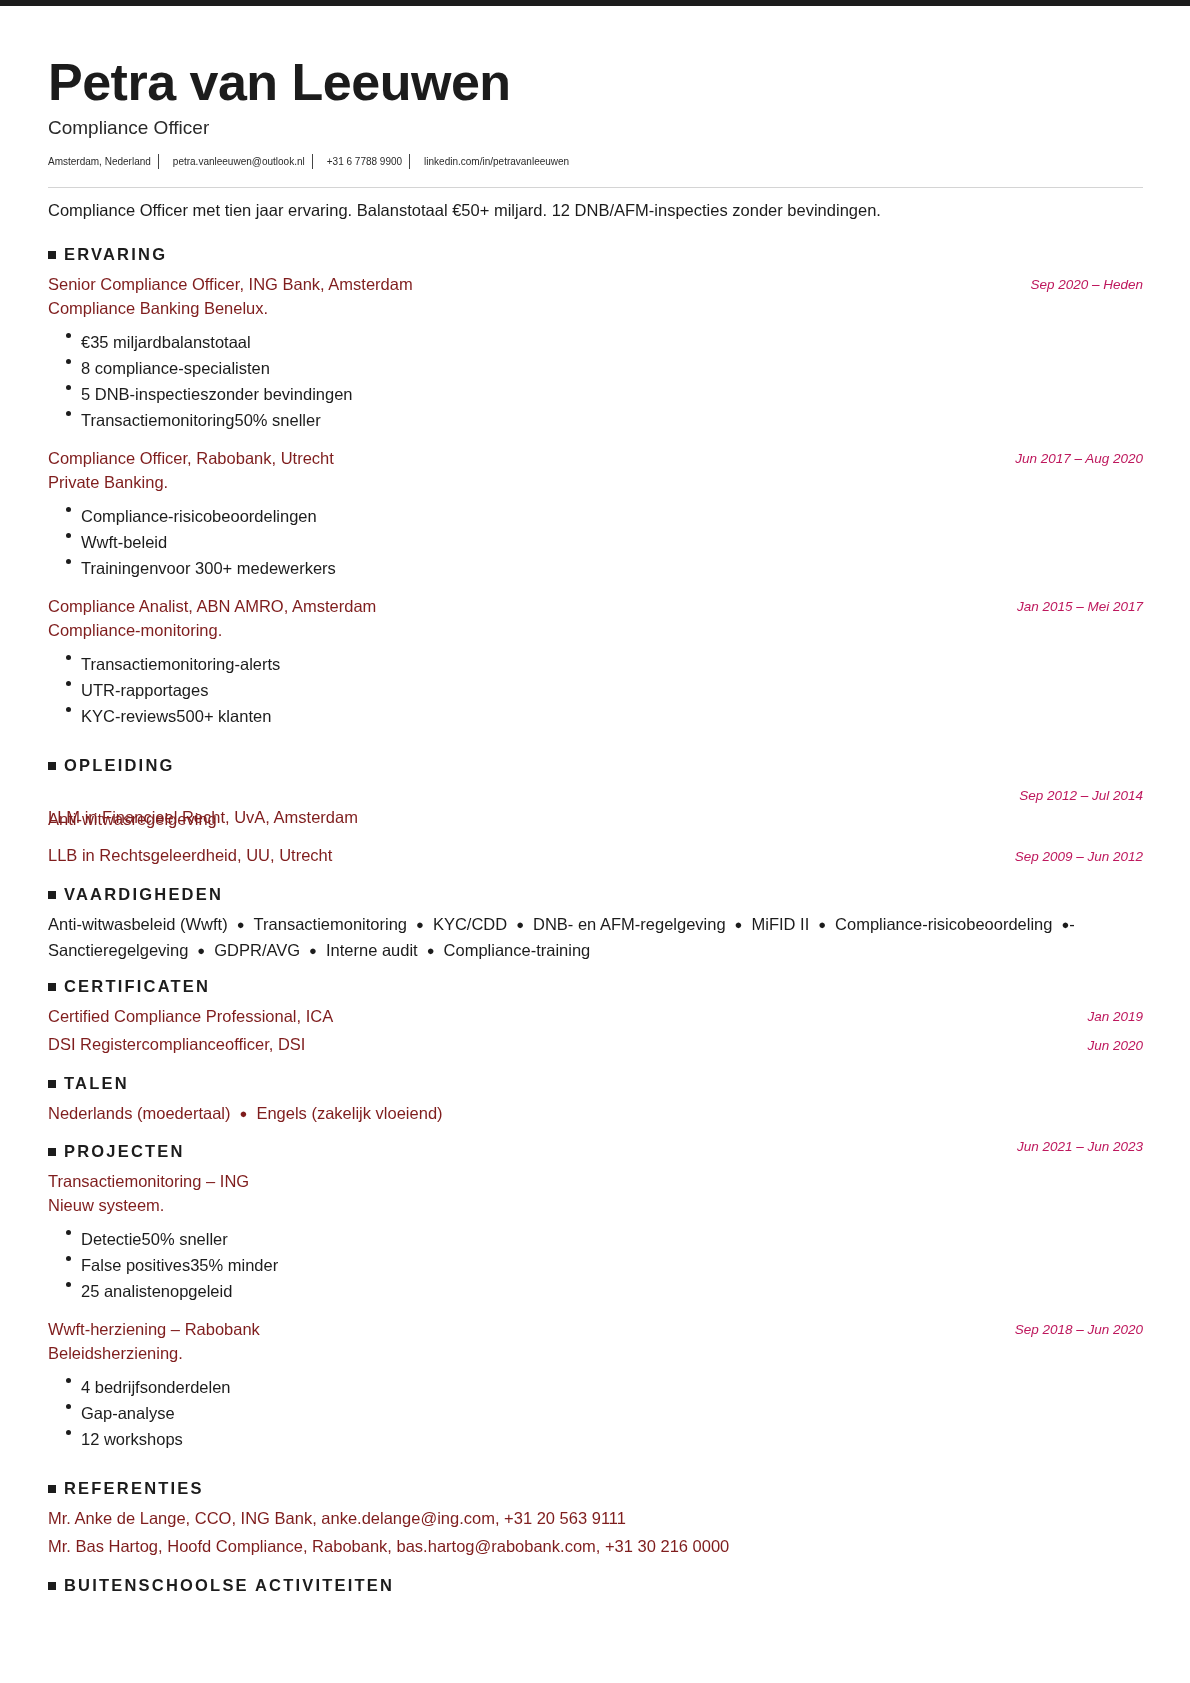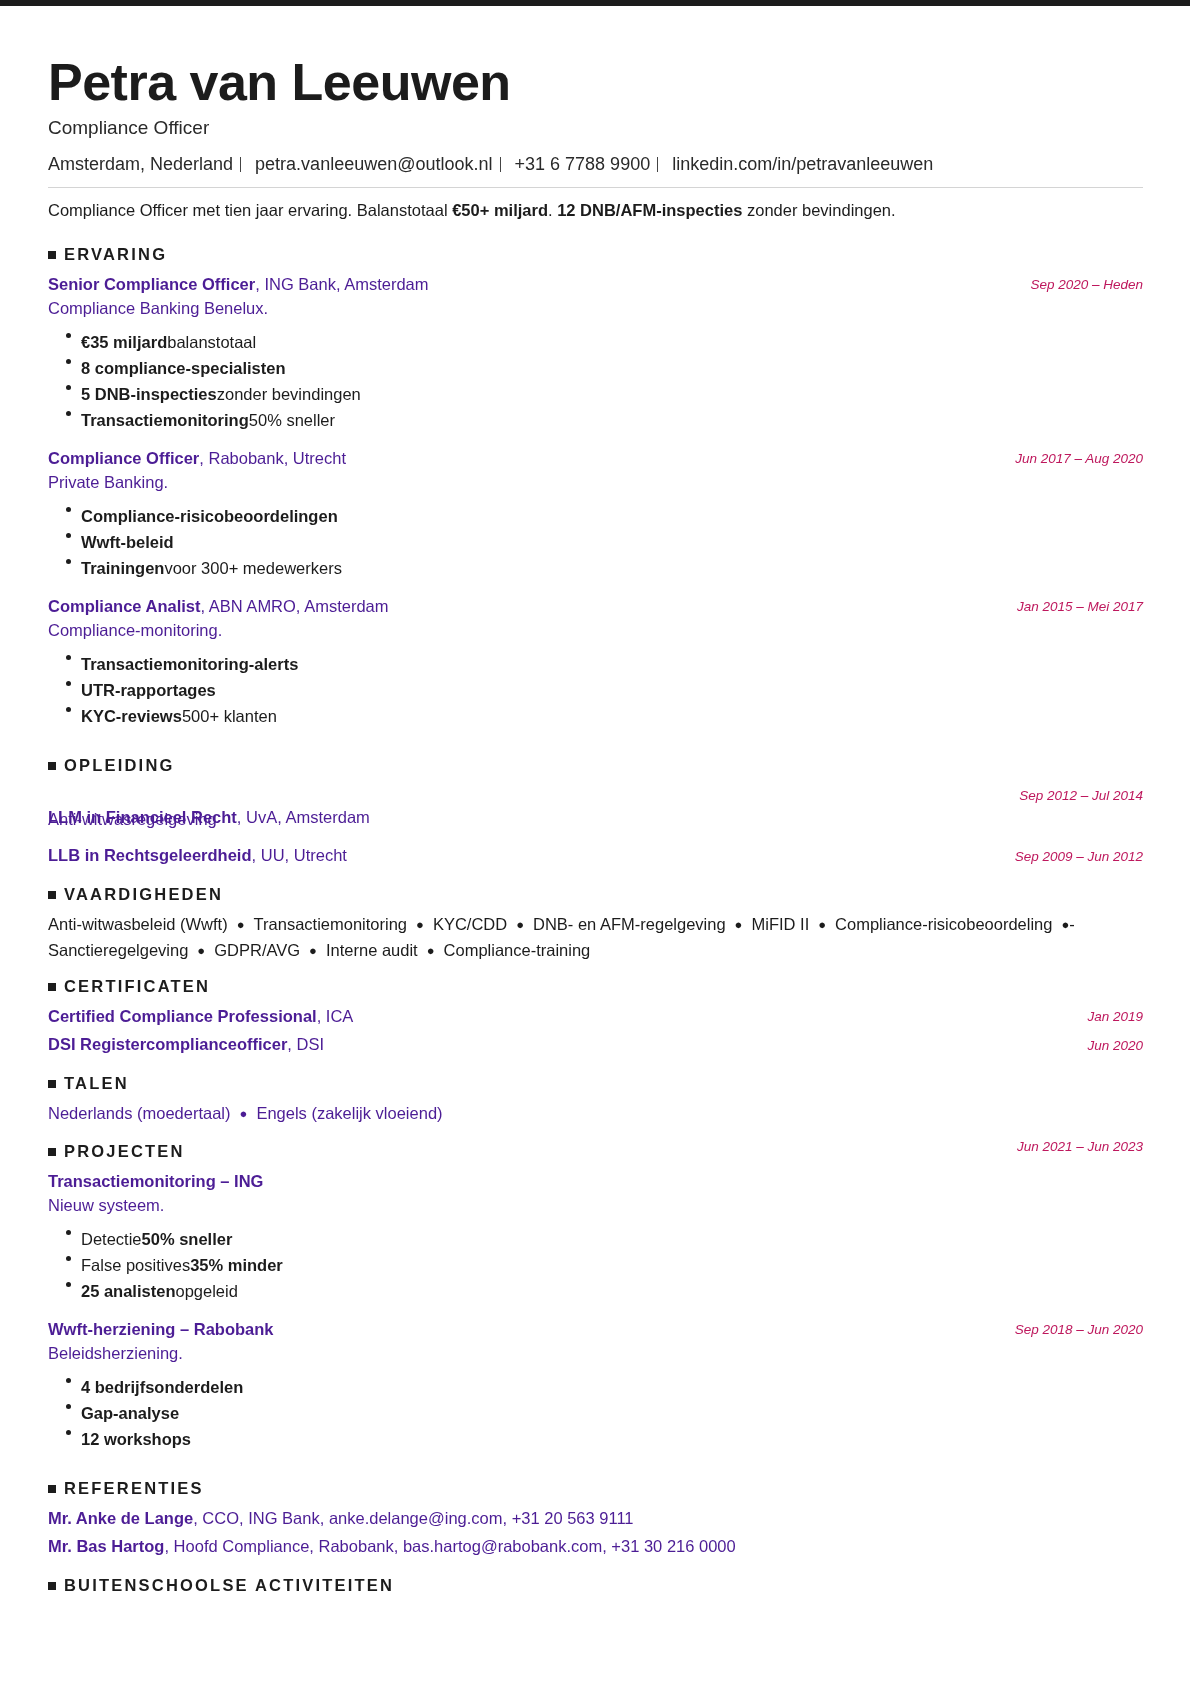--- a/index.html
+++ b/index.html
@@ -13,36 +13,36 @@
   .topbar { position: absolute; left: 0; top: 0; width: 1190px; height: 6px; background: #1c1c1c; }
   .page { position: absolute; left: 48px; top: 0; width: 1095px; }
 
   .name {
     position: absolute; top: 46px; left: 0;
     font-size: 52px; font-weight: 700; letter-spacing: -0.5px; line-height: 72px;
     color: #1c1c1c; white-space: nowrap;
   }
   .role { position: absolute; top: 117px; left: 0; font-size: 19px; color: #2a2a2a; white-space: nowrap; }
   .contact {
-    position: absolute; top: 154px; left: 0; font-size: 18px; color: #2a2a2a;
+    position: absolute; top: 154px; left: 0; font-size: 10px; color: #2a2a2a;
     display: flex; align-items: center; white-space: nowrap;
   }
   .contact .sep { display: inline-block; width: 1px; height: 15px; background: #444; margin: 0 14px 0 7px; }
   .rule { position: absolute; top: 187px; left: 0; width: 1095px; height: 1px; background: #d4d4d4; }
 
   .summary { position: absolute; top: 201px; left: 0; font-size: 16.5px; color: #1c1c1c; white-space: nowrap; }
-  b, .b { font-weight: 700; }
+  b, .b { font-weight: 400; }
 
   .section-title {
     position: absolute; left: 0; font-size: 16.5px; font-weight: 700; letter-spacing: 2.2px;
     display: flex; align-items: center; white-space: nowrap; color: #1c1c1c;
   }
   .section-title .sq { display: inline-block; width: 8px; height: 8px; background: #1c1c1c; margin-right: 8px; }
 
-  .line { position: absolute; left: 0; font-size: 16.5px; white-space: nowrap; color: #4c1d95; }
+  .line { position: absolute; left: 0; font-size: 16.5px; white-space: nowrap; color: #7f1d1d; }
   .date {
     position: absolute; right: 0; font-size: 13.5px; font-style: italic; color: #be185d; white-space: nowrap;
     text-align: left;
   }
   .bullet { position: absolute; left: 18px; font-size: 16.5px; white-space: nowrap; display: flex; align-items: flex-start; }
   .bullet .dot { display: inline-block; width: 5px; height: 5px; border-radius: 50%; background: #1c1c1c; margin-right: 10px; }
 
   .skills { position: absolute; left: 0; width: 1095px; font-size: 16.5px; line-height: 24px; color: #1c1c1c; }
   .skills .sdot { margin: 0 9px; font-size: 13px; position: relative; top: -1px; }
 </style>

